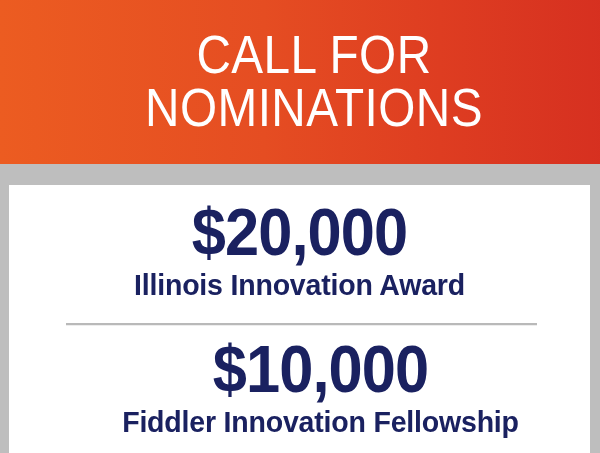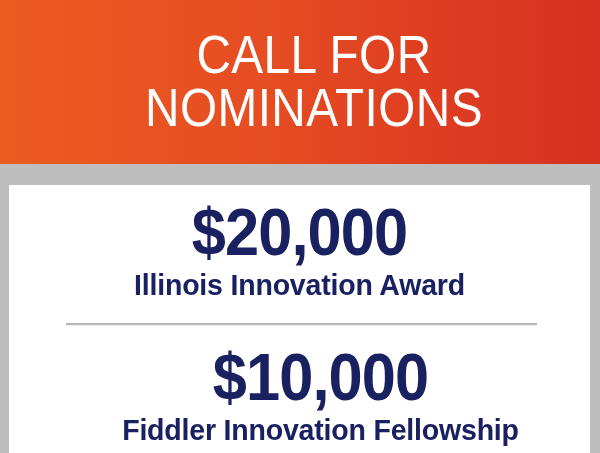--- a/index.html
+++ b/index.html
@@ -81,21 +81,21 @@
     margin-top: 20px;
   }
 
   .award-block {
     position: absolute;
     left: 0;
     right: 0;
     text-align: center;
   }
   .award-block.top   { top: 14px; }
-  .award-block.bottom{ top: 159px; padding-left: 42px; }
+  .award-block.bottom{ top: 151px; padding-left: 42px; }
 
   .amount {
     display: block;
     color: #1A2160;
     font-family: "Liberation Sans", sans-serif;
     font-weight: bold;
     font-size: 66px;
     line-height: 1.0;
     letter-spacing: -1px;
     white-space: nowrap;

